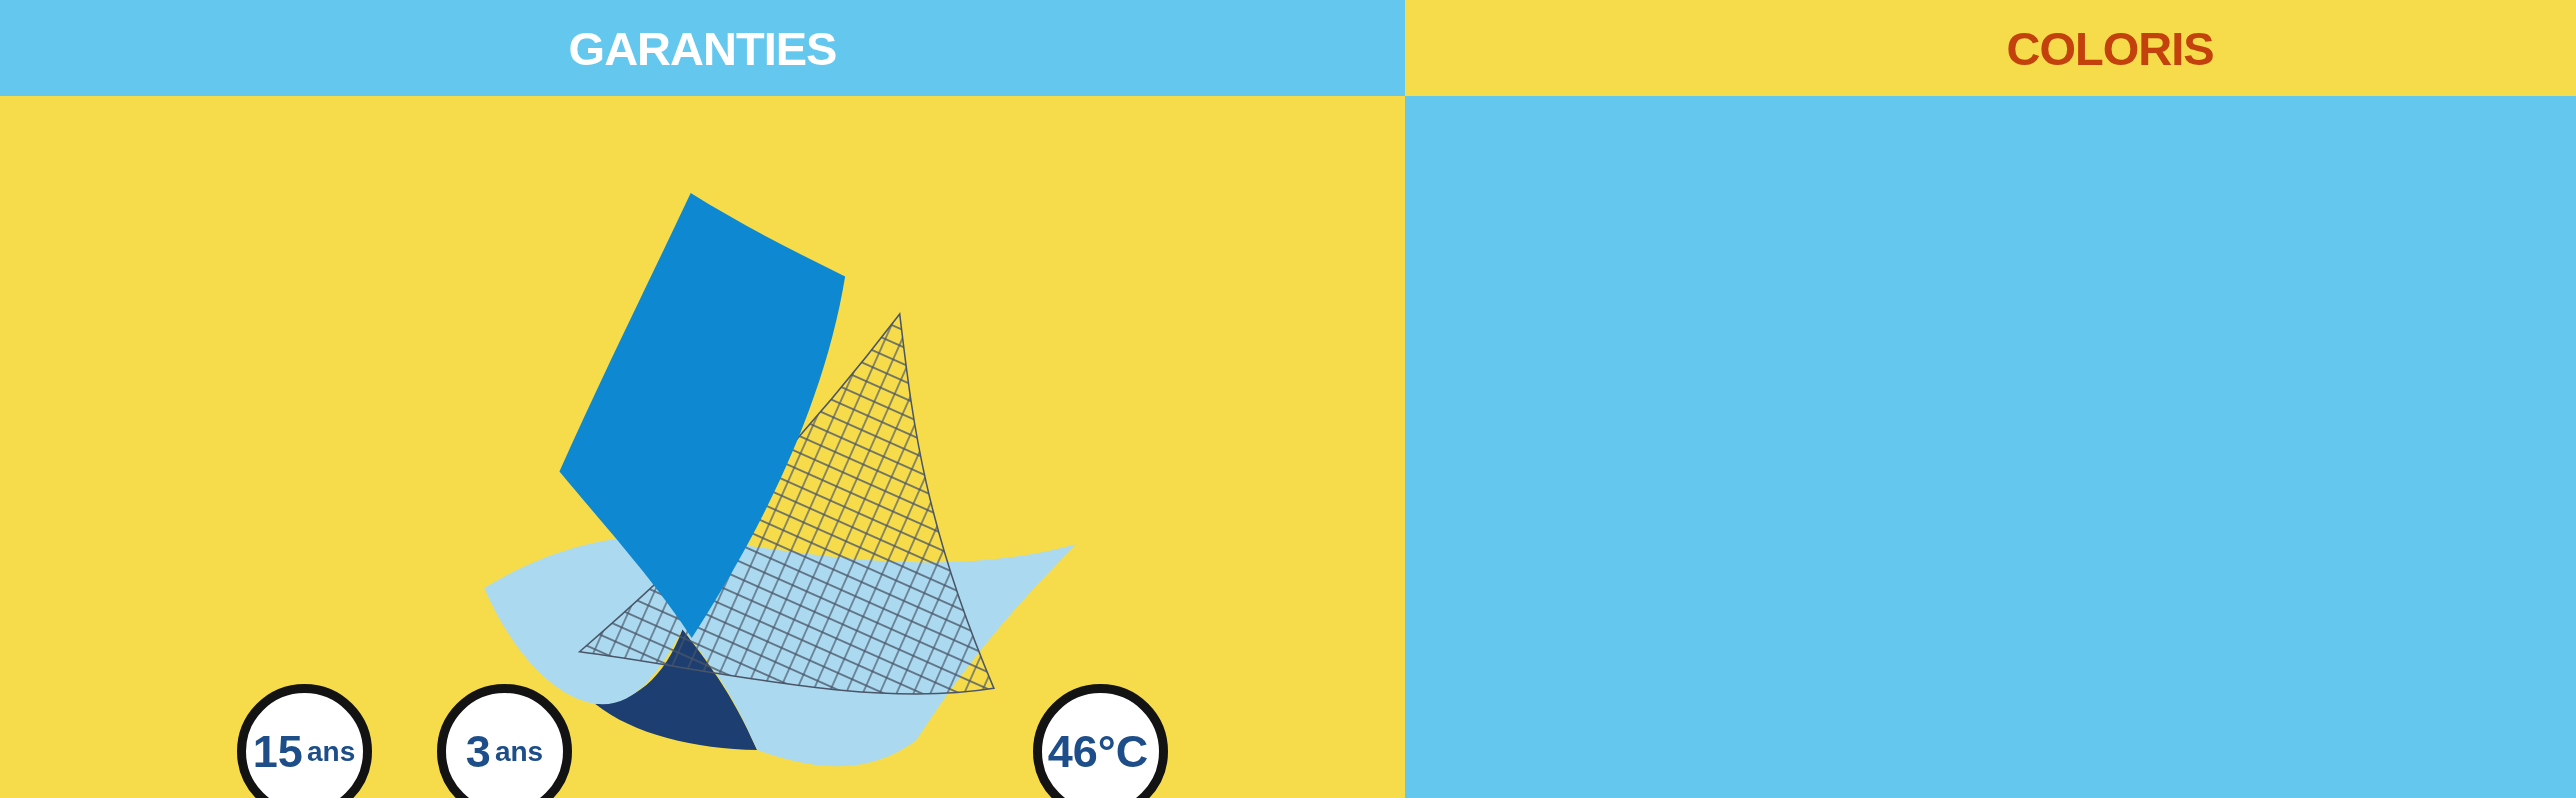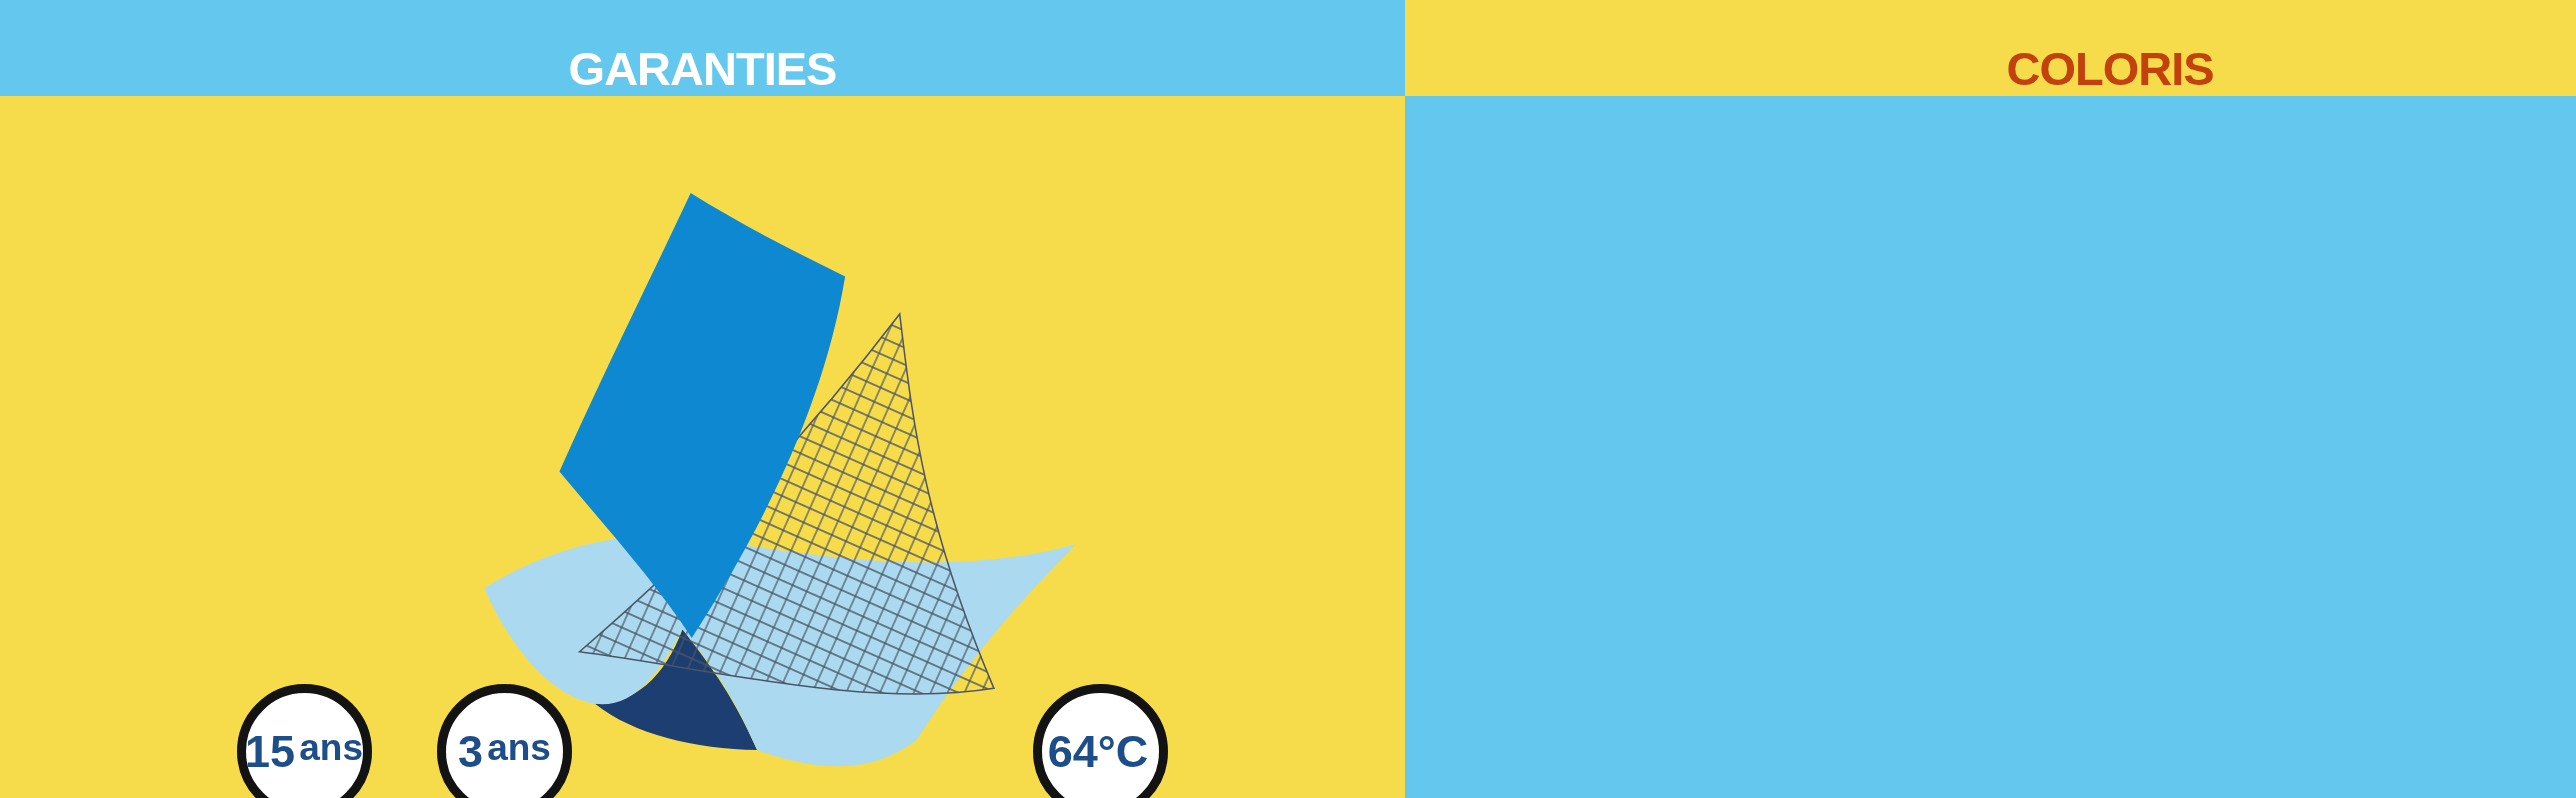--- a/index.html
+++ b/index.html
@@ -1,42 +1,42 @@
 <!DOCTYPE html>
 <html style="font-size:8.2px"><head>
 <meta charset="utf-8">
 <style>
   * { margin:0; padding:0; box-sizing:border-box; }
   html,body { width:2816px; height:799px; font-family:"Liberation Sans", sans-serif; }
   #root { position:relative; width:2816px; height:799px; overflow:hidden; background:#f6dc4a; }
 
   
-  .panel-header { position:absolute; top:0; height:96px; display:flex; align-items:flex-end; justify-content:center; }
+  .panel-header { position:absolute; top:0; height:96px; display:flex; align-items:center; justify-content:center; }
   #garanties-header { left:0; width:1405px; background:#64c7ee; }
   #coloris-header  { left:1405px; width:1410px; background:#f6dc4a; }
   .panel-title { font-size:47px; font-weight:bold; letter-spacing:-1px; }
   #garanties-title { color:#ffffff; }
   #coloris-title  { color:#c2410c; }
 
   #garanties-body { position:absolute; left:0; top:96px; width:1405px; height:703px; background:#f6dc4a; }
   #coloris-body   { position:absolute; left:1405px; top:96px; width:1410px; height:703px; background:#64c7ee; }
 
   
   .illus { position:absolute; left:453px; top:93px; width:670px; height:592px; pointer-events:none; }
 
   
   .badge { position:absolute; top:588px; display:flex; flex-direction:column; align-items:center; }
   .badge-b1 { left:229px;  width:150px; }
   .badge-b2 { left:412px;  width:185px; }
   .badge-b3 { left:1024px; width:152px; }
   .badge-circle { width:135px; height:135px; border:9.3px solid #131313; border-radius:50%;
                   background:#ffffff; display:flex; align-items:center; justify-content:center; z-index:1; }
-  .badge-figures { display:flex; align-items:flex-start; color:#1d4e89; font-weight:bold; }
+  .badge-figures { display:flex; align-items:center; color:#1d4e89; font-weight:bold; }
   .badge-value { font-size:45px; line-height:1; }
-  .badge-unit  { font-size:37px; line-height:1; margin-left:4.1px; }
+  .badge-unit  { font-size:28px; line-height:1; margin-left:4.1px; }
 </style>
 </head>
 <body>
 
 <svg width="0" height="0" style="position:absolute" aria-hidden="true">
   <defs>
     <filter id="f-dark" x="0" y="0" width="100%" height="100%">
       <feTurbulence type="fractalNoise" baseFrequency="0.5" numOctaves="2" seed="4" stitchTiles="stitch"></feTurbulence>
       <feColorMatrix type="matrix" values="0 0 0 0 0  0 0 0 0 0  0 0 0 0 0  0 0 0 2.6 -1.5"></feColorMatrix>
     </filter>
@@ -95,21 +95,21 @@
           <span class="badge-value">3</span>
           <span class="badge-unit">ans</span>
         </div>
       </div>
 
     </div>
 
     <div class="badge badge-b3">
       <div class="badge-circle">
         <div class="badge-figures">
-          <span class="badge-value">64°C</span>
+          <span class="badge-value">46°C</span>
           <span class="badge-unit"></span>
         </div>
       </div>
 
     </div>
   </div>
 
   <header id="coloris-header" class="panel-header">
     <h1 id="coloris-title" class="panel-title">COLORIS</h1>
   </header>

